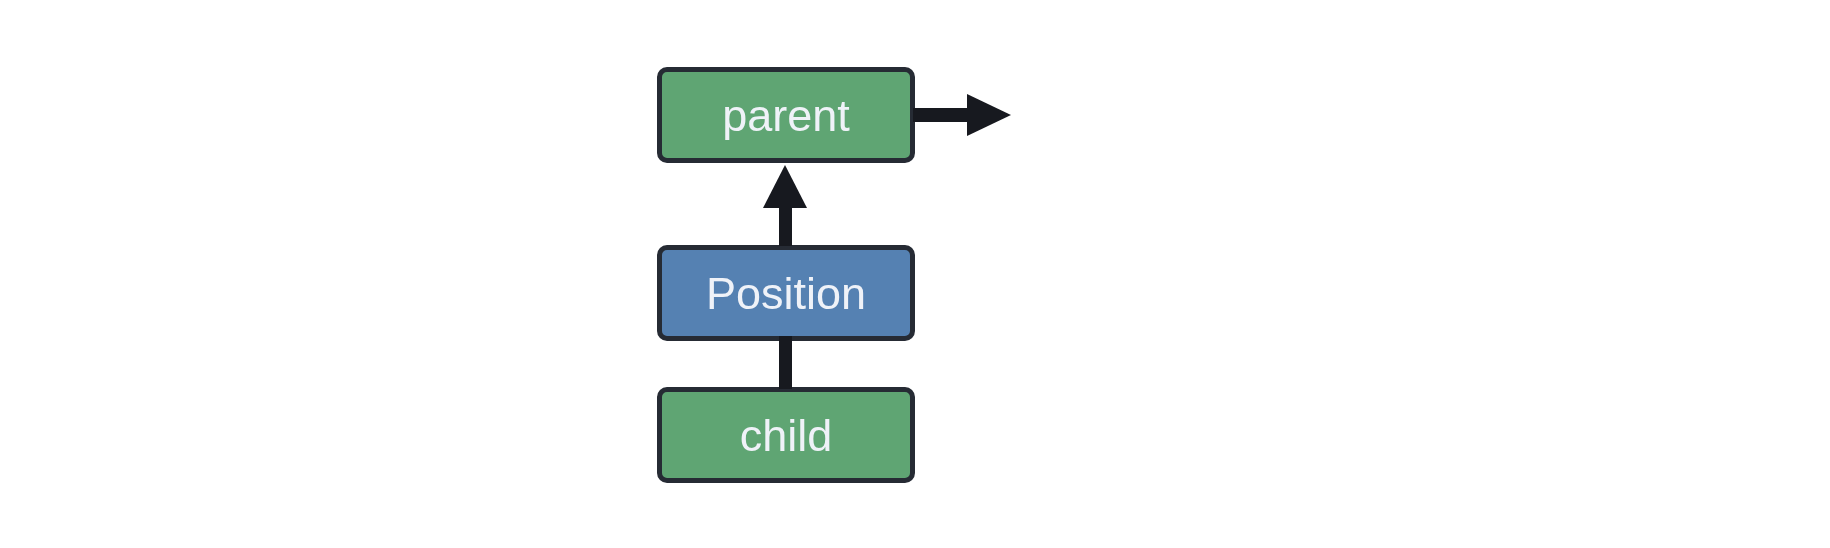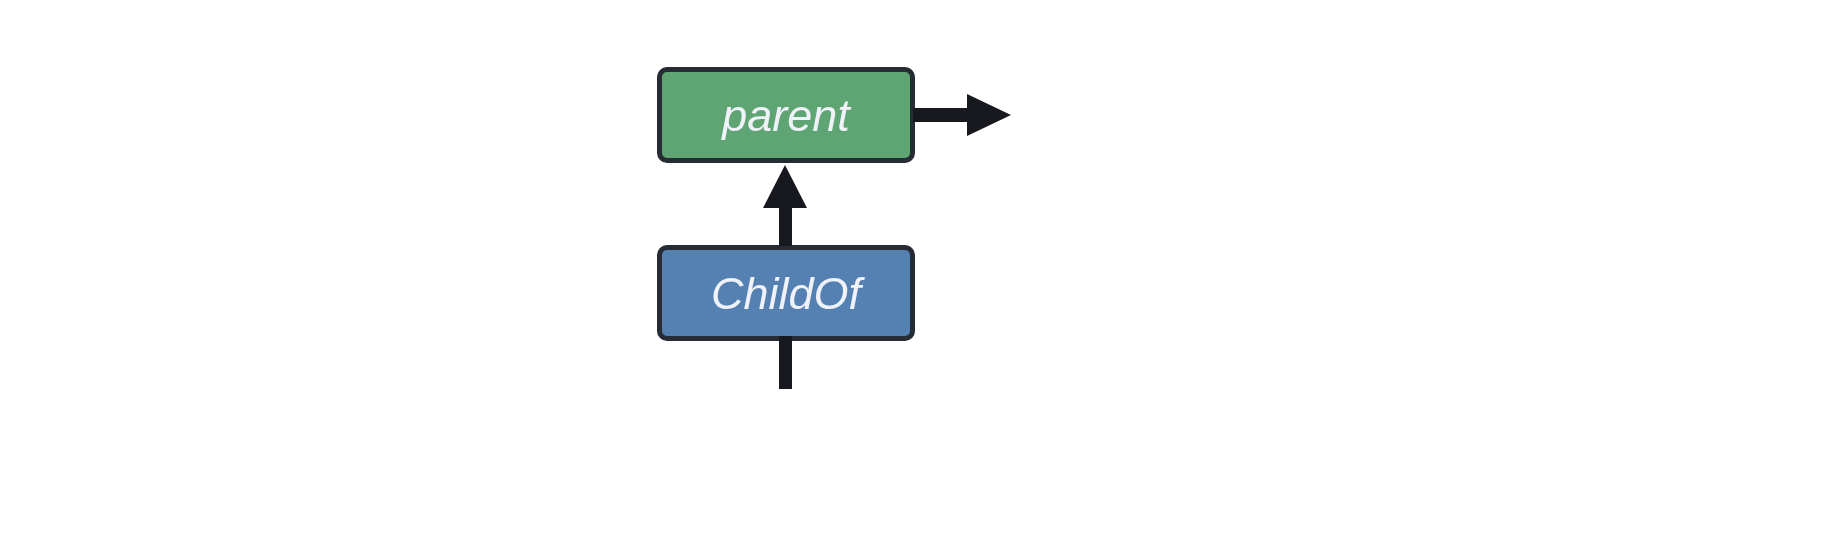--- a/index.html
+++ b/index.html
@@ -7,21 +7,20 @@
     padding: 0;
     background: #ffffff;
   }
   .stage {
     position: relative;
     width: 1830px;
     height: 548px;
     background: var(--canvas-bg, #ffffff);
     overflow: hidden;
     font-family: "Liberation Sans", sans-serif;
-    font-style: italic;
   }
   .node {
     position: absolute;
     width: 258px;
     height: 96px;
     box-sizing: border-box;
     border: 5px solid var(--border, #262b34);
     border-radius: 10px;
     display: flex;
     align-items: center;
@@ -70,22 +69,23 @@
   #edge-child-childof .shaft { left: 779px; top: 336px; width: 13px; height: 53px; }
 </style>
 </head>
 <body>
 
 <div class="stage">
 
   <div class="node node--entity" id="node-parent">parent</div>
 
 
-  <div class="node node--component" id="node-childof">ChildOf</div>
+  <div class="node node--component" id="node-childof">Position</div>
 
+  <div class="node node--entity" id="node-child">child</div>
 
   <div id="edge-parent-position">
     <div class="shaft"></div>
     <div class="head-right"></div>
   </div>
 
   <div id="edge-childof-parent">
     <div class="head-up"></div>
     <div class="shaft"></div>
   </div>

